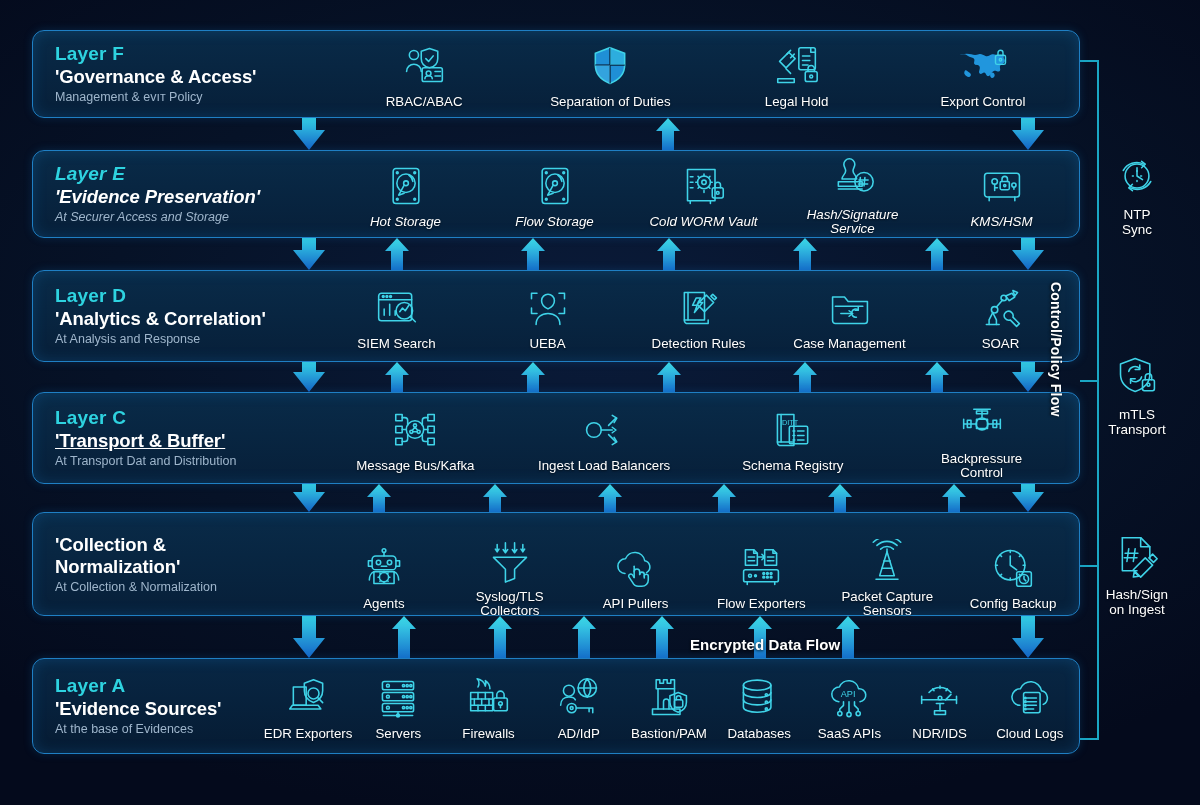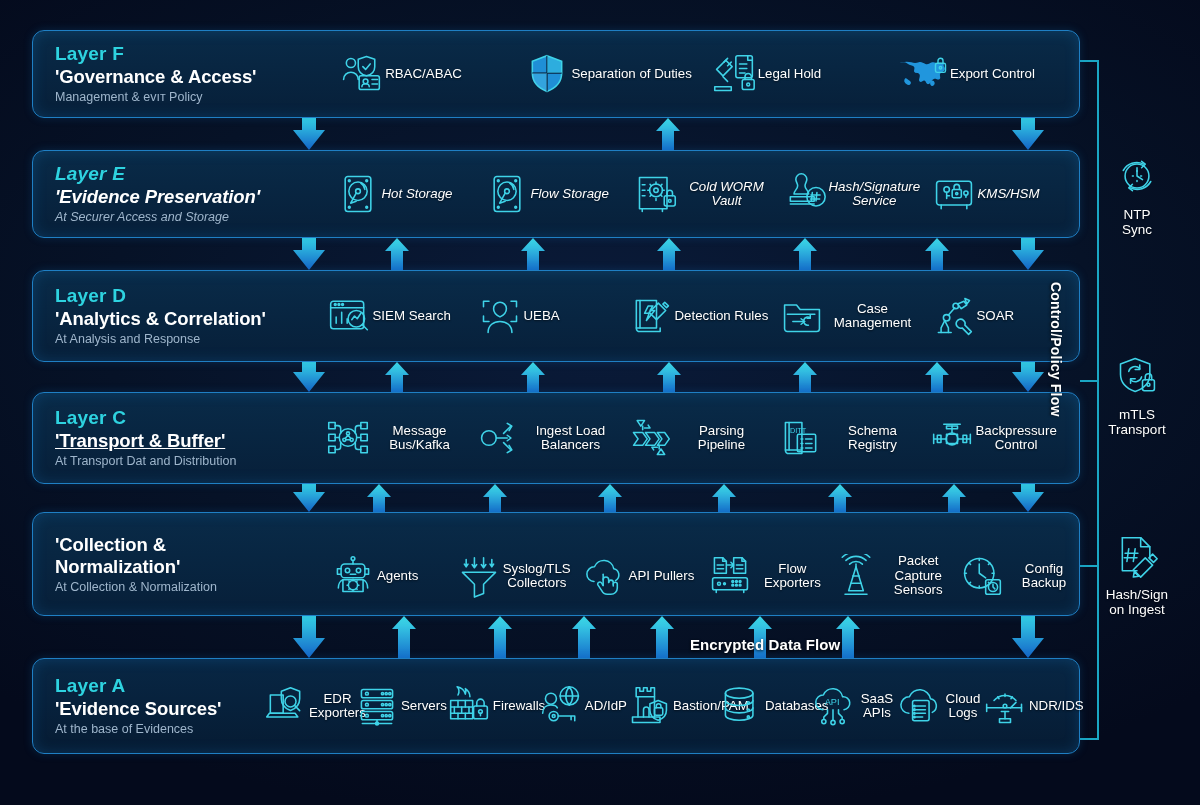--- a/index.html
+++ b/index.html
@@ -23,21 +23,21 @@
               justify-content:center;box-sizing:border-box;}
   .layer-id{color:#2ed3e0;font-size:19px;font-weight:bold;line-height:1.14;
             letter-spacing:.2px;}
   .layer-title{color:#ffffff;font-size:18.5px;font-weight:bold;line-height:1.14;
                margin-top:1px;letter-spacing:-.1px;}
   .layer-sub{color:#9fb6cc;font-size:12.5px;line-height:1.2;margin-top:3px;}
 
   
   .nodes{position:absolute;top:0;bottom:0;display:flex;align-items:center;
          justify-content:space-around;}
-  .node{display:flex;flex-direction:row;align-items:center;
+  .node{display:flex;flex-direction:column;align-items:center;
         justify-content:flex-start;gap:2px;width:var(--nw,112px);}
   .node .ico{height:54px;display:flex;align-items:center;justify-content:center;}
   .node .ico svg{display:block;}
   .node .lbl{font-size:13.3px;color:#fff;text-align:center;line-height:1.08;
              text-shadow:0 1px 2px rgba(0,0,0,.6);white-space:pre-line;}
 
   
   .uparrow{position:absolute;width:26px;}
   .uparrow svg{display:block;width:100%;height:100%;}
 
@@ -707,34 +707,20 @@
                 <path d="M33 21l4 3-4 3"></path>
                 <path d="M33 8l5 3-3 5"></path>
                 <path d="M33 40l5-3-3-5"></path>
               </svg>
             </span>
             <span class="lbl">Ingest Load Balancers</span>
           </div>
           <div class="node" style="--nw: 142px;">
             <span class="ico">
               <svg width="44" height="44" viewBox="0 0 48 48" fill="none" stroke="#3fd3e8" stroke-width="1.7" stroke-linecap="round" stroke-linejoin="round">
-                <path d="M6 18h10l5 7-5 7H6l5-7z"></path>
-                <path d="M19 18h10l5 7-5 7H19l5-7z"></path>
-                <path d="M32 18h8l5 7-5 7h-8l5-7z"></path>
-                <path d="M10 5h8l-4 6z"></path>
-                <path d="M16 11v4M18 13h6l-2-3"></path>
-                <path d="M32 42h8l-4-6z"></path>
-                <path d="M34 36v-4M32 34h-6l2 3"></path>
-              </svg>
-            </span>
-            <span class="lbl">Parsing Pipeline</span>
-          </div>
-          <div class="node" style="--nw: 142px;">
-            <span class="ico">
-              <svg width="44" height="44" viewBox="0 0 48 48" fill="none" stroke="#3fd3e8" stroke-width="1.7" stroke-linecap="round" stroke-linejoin="round">
                 <path d="M7 7h18v30H7z"></path>
                 <path d="M7 37c0 3 2 4 4 4h14v-4"></path>
                 <path d="M11 7v30"></path>
                 <text x="12" y="18" font-family="Liberation Sans, sans-serif" font-size="8" fill="#3fd3e8" stroke="none">DITT</text>
                 <rect x="20" y="20" width="20" height="19" rx="1.5"></rect>
                 <path d="M24 25h2M29 25h7M24 30h2M29 30h7M24 35h2M29 35h7"></path>
               </svg>
             </span>
             <span class="lbl">Schema Registry</span>
           </div>
@@ -754,21 +740,21 @@
 Control</span>
           </div>
         </div>
       </div>
       <div class="layer" style="left: 32px; top: 512px; width: 1048px; height: 104px;">
         <div class="layer-head" style="width: 300px;">
           <div class="layer-title" style="white-space: pre-line;">'Collection &amp;
 Normalization'</div>
           <div class="layer-sub">At Collection &amp; Normalization</div>
         </div>
-        <div class="nodes" style="left: 296px; width: 755px; margin-top: 24px;">
+        <div class="nodes" style="left: 288px; width: 755px; margin-top: 24px;">
           <div class="node" style="--nw: 122px;">
             <span class="ico">
               <svg width="44" height="44" viewBox="0 0 48 48" fill="none" stroke="#3fd3e8" stroke-width="1.7" stroke-linecap="round" stroke-linejoin="round">
                 <circle cx="24" cy="5" r="2"></circle>
                 <path d="M24 7v4"></path>
                 <rect x="11" y="11" width="26" height="15" rx="4"></rect>
                 <circle cx="18" cy="18" r="2.4"></circle>
                 <circle cx="30" cy="18" r="2.4"></circle>
                 <path d="M21 22h6"></path>
                 <path d="M11 16H7v6h4M37 16h4v6h-4"></path>
@@ -970,46 +956,46 @@
                 <circle cx="14" cy="41" r="2.3"></circle>
                 <path d="M30 28v4l4 4v2"></path>
                 <circle cx="34" cy="41" r="2.3"></circle>
               </svg>
             </span>
             <span class="lbl">SaaS APIs</span>
           </div>
           <div class="node" style="--nw: 92px;">
             <span class="ico">
               <svg width="44" height="44" viewBox="0 0 48 48" fill="none" stroke="#3fd3e8" stroke-width="1.7" stroke-linecap="round" stroke-linejoin="round">
-                <path d="M13 32a9 9 0 01.5-18 12 12 0 0123 2 8 8 0 012 15"></path>
-                <rect x="17" y="18" width="18" height="22" rx="2"></rect>
-                <path d="M21 24h10M21 28h10M21 32h10M21 36h7"></path>
-                <circle cx="19" cy="24" r=".9"></circle>
-                <circle cx="19" cy="28" r=".9"></circle>
-                <circle cx="19" cy="32" r=".9"></circle>
-                <circle cx="19" cy="36" r=".9"></circle>
-              </svg>
-            </span>
-            <span class="lbl">Cloud Logs</span>
-          </div>
-          <div class="node" style="--nw: 92px;">
-            <span class="ico">
-              <svg width="44" height="44" viewBox="0 0 48 48" fill="none" stroke="#3fd3e8" stroke-width="1.7" stroke-linecap="round" stroke-linejoin="round">
                 <path d="M12 18a16 16 0 0124 0"></path>
                 <path d="M30 26l6-6"></path>
                 <circle cx="24" cy="24" r="2"></circle>
                 <path d="M16 14l1.5 2M24 11v2.5M32 14l-1.5 2"></path>
                 <path d="M4 26h38"></path>
                 <path d="M4 22v8M42 22v8"></path>
                 <path d="M24 30v8"></path>
                 <path d="M18 38h12v4H18z"></path>
                 <path d="M20 30h8"></path>
               </svg>
             </span>
             <span class="lbl">NDR/IDS</span>
+          </div>
+          <div class="node" style="--nw: 92px;">
+            <span class="ico">
+              <svg width="44" height="44" viewBox="0 0 48 48" fill="none" stroke="#3fd3e8" stroke-width="1.7" stroke-linecap="round" stroke-linejoin="round">
+                <path d="M13 32a9 9 0 01.5-18 12 12 0 0123 2 8 8 0 012 15"></path>
+                <rect x="17" y="18" width="18" height="22" rx="2"></rect>
+                <path d="M21 24h10M21 28h10M21 32h10M21 36h7"></path>
+                <circle cx="19" cy="24" r=".9"></circle>
+                <circle cx="19" cy="28" r=".9"></circle>
+                <circle cx="19" cy="32" r=".9"></circle>
+                <circle cx="19" cy="36" r=".9"></circle>
+              </svg>
+            </span>
+            <span class="lbl">Cloud Logs</span>
           </div>
         </div>
       </div>
     </div>
 
   <div class="ctrl-label" style="left:1048px;top:282px;">Control/Policy Flow</div>
 
   <div class="flow-label" style="left:690px;top:636px;">Encrypted Data Flow</div>
 
   <div id="side-notes-root">

